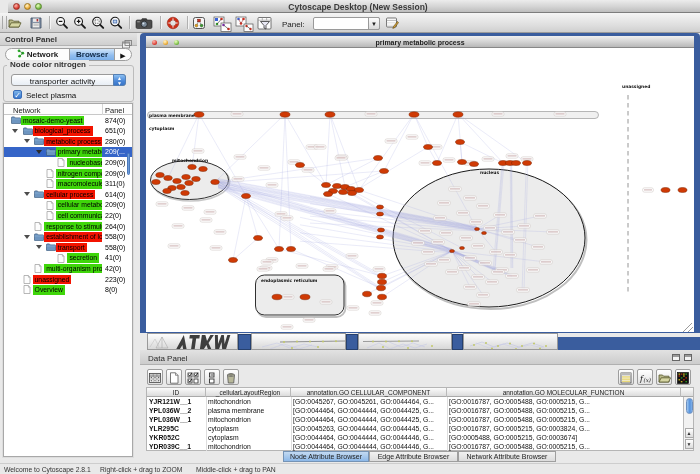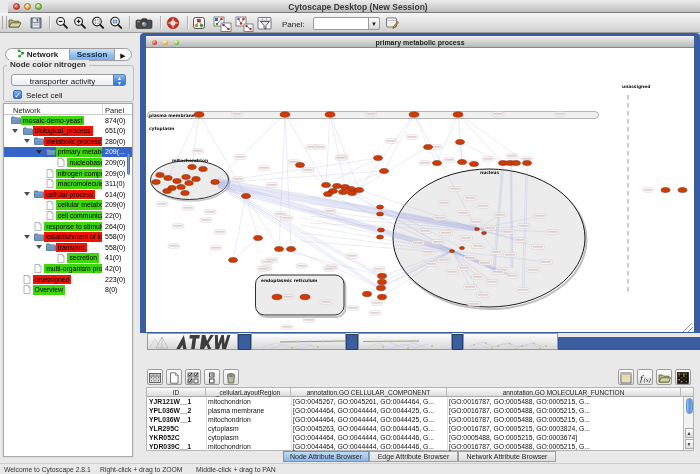--- a/index.html
+++ b/index.html
@@ -287,39 +287,49 @@
         <rect x="1.5" y="2" width="10" height="9" rx="1" fill="#fdfdfd" stroke="#555" stroke-width="0.8"></rect>
         <line x1="1.5" y1="4.4" x2="11.5" y2="4.4" stroke="#888" stroke-width="0.6"></line>
         <line x1="1.5" y1="6.8" x2="11.5" y2="6.8" stroke="#bbb" stroke-width="0.5"></line>
         <line x1="1.5" y1="9.2" x2="11.5" y2="9.2" stroke="#bbb" stroke-width="0.5"></line>
         <path d="M12.5 5.5 L8.5 10.5 L7.8 12.4 L9.8 11.6 L13.5 6.6 Z" fill="#cfa03a" stroke="#5d4208" stroke-width="0.6"></path>
       </svg>
   </div>
 </div>
 
 <div id="control-panel" class="abs">
+  <div id="cp-header" class="abs">
+    <div id="cp-title" class="abs">Control Panel</div>
+    <div id="cp-float" class="abs">
+      <svg width="10" height="9" viewBox="0 0 10 9">
+          <rect x="0.5" y="2" width="7" height="6" fill="#f0f0f0" stroke="#777" stroke-width="0.8"></rect>
+          <rect x="0.5" y="2" width="7" height="1.6" fill="#9a9a9a"></rect>
+          <rect x="3" y="0.5" width="6.5" height="5" fill="none" stroke="#777" stroke-width="0.8"></rect>
+        </svg>
+    </div>
+  </div>
   <div id="cp-tabs" class="abs">
     <div id="cp-tab-network" class="cp-tab"><span class="neticon"><svg width="8" height="9" viewBox="0 0 8 9">
             <circle cx="2" cy="1.8" r="1.4" fill="#2fae2f"></circle>
             <circle cx="5.8" cy="4.2" r="1.4" fill="#2fae2f"></circle>
             <circle cx="2.6" cy="7.2" r="1.4" fill="#2fae2f"></circle>
             <line x1="2" y1="1.8" x2="5.8" y2="4.2" stroke="#207020" stroke-width="0.7"></line>
             <line x1="5.8" y1="4.2" x2="2.6" y2="7.2" stroke="#207020" stroke-width="0.7"></line>
           </svg></span><span>Network</span></div>
-    <div id="cp-tab-mosaic" class="cp-tab"><span>Session</span></div>
+    <div id="cp-tab-mosaic" class="cp-tab"><span>Browser</span></div>
     <div id="cp-tab-more" class="cp-tab">▶</div>
   </div>
   <div id="ncs-group" class="abs"></div>
   <div id="ncs-title" class="abs">Node color nitrogen</div>
   <div id="ncs-combo" class="abs">
     <div id="ncs-combo-value" class="abs">transporter activity</div>
     <div id="ncs-stepper" class="abs">▲<br>▼</div>
   </div>
   <div id="ncs-check" class="abs">✓</div>
-  <div id="ncs-check-label" class="abs">Select cell</div>
+  <div id="ncs-check-label" class="abs">Select plasma</div>
   <div id="tree-box" class="abs">
     <div id="tree-header" class="abs">
       <div class="th1 abs">Network</div>
       <div class="tsplit abs"></div>
       <div class="th2 abs">Panel</div>
     </div>
     <div id="tree-rows" class="abs" style="left:0;top:11px;width:128px;height:342px;overflow:hidden">
         <div class="trow abs" style="top: 0px;">
           <span class="abs" style="left:7px;top:1.2px">
             <svg width="10" height="8" viewBox="0 0 10 8">
@@ -966,20 +976,25 @@
       </svg>
     </div>
     <svg id="grip" class="abs" width="14" height="9" viewBox="0 0 14 9">
         <line x1="4" y1="9" x2="13" y2="0" stroke="#9a9a9a" stroke-width="1"></line>
         <line x1="9" y1="9" x2="14" y2="4" stroke="#9a9a9a" stroke-width="1"></line>
       </svg>
   </div>
 </div>
 
 <div id="data-panel" class="abs">
+  <div id="dp-header" class="abs">
+    <div id="dp-title" class="abs">Data Panel</div>
+    <div id="dp-float" class="dp-winicon abs"></div>
+    <div id="dp-dock" class="dp-winicon abs"></div>
+  </div>
   <div class="dpbtn abs" style="left:7px">
     <svg width="12" height="12" viewBox="0 0 12 12">
         <rect x="0.5" y="1.5" width="11" height="9" fill="#fdfdfd" stroke="#444" stroke-width="0.8"></rect>
         <rect x="0.5" y="1.5" width="11" height="2.6" fill="#c8c8c8" stroke="#444" stroke-width="0.6"></rect>
         <line x1="4.2" y1="1.5" x2="4.2" y2="10.5" stroke="#666" stroke-width="0.5"></line>
         <line x1="7.9" y1="1.5" x2="7.9" y2="10.5" stroke="#666" stroke-width="0.5"></line>
         <line x1="0.5" y1="7" x2="11.5" y2="7" stroke="#666" stroke-width="0.5"></line>
         <circle cx="2.3" cy="5.5" r="0.7" fill="#555"></circle>
         <circle cx="6" cy="5.5" r="0.7" fill="#555"></circle>
         <circle cx="9.7" cy="5.5" r="0.7" fill="#555"></circle>

